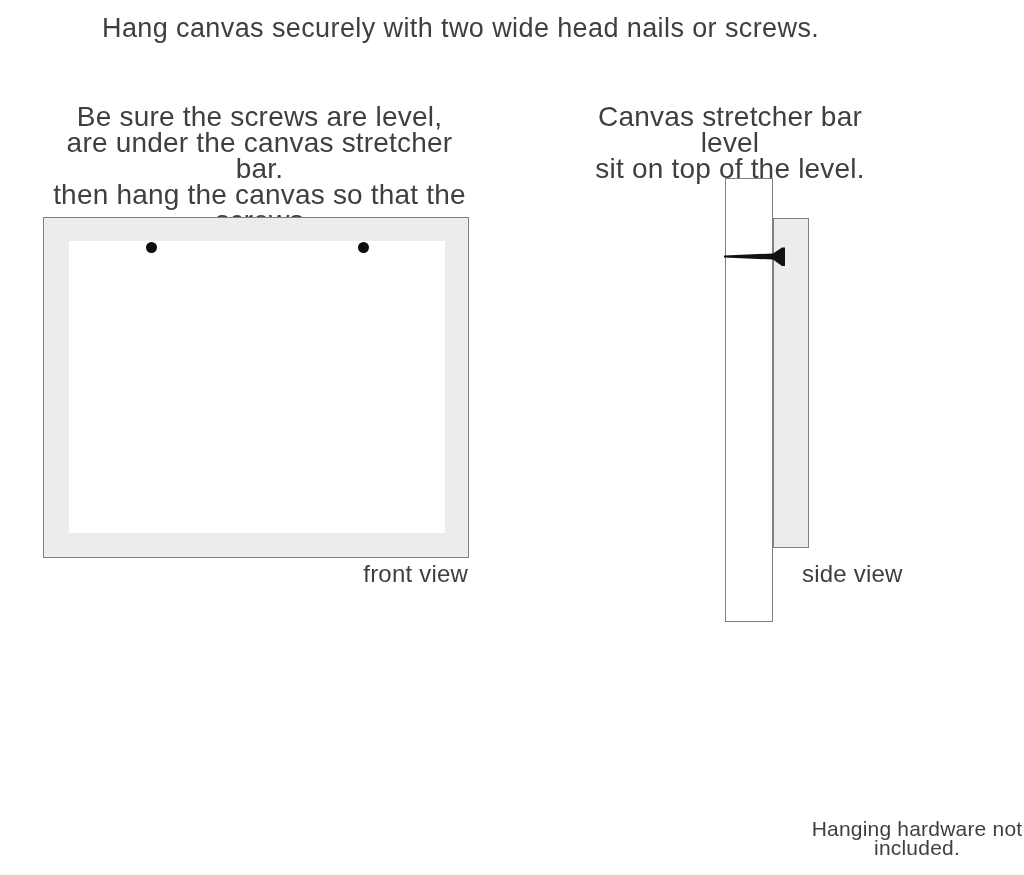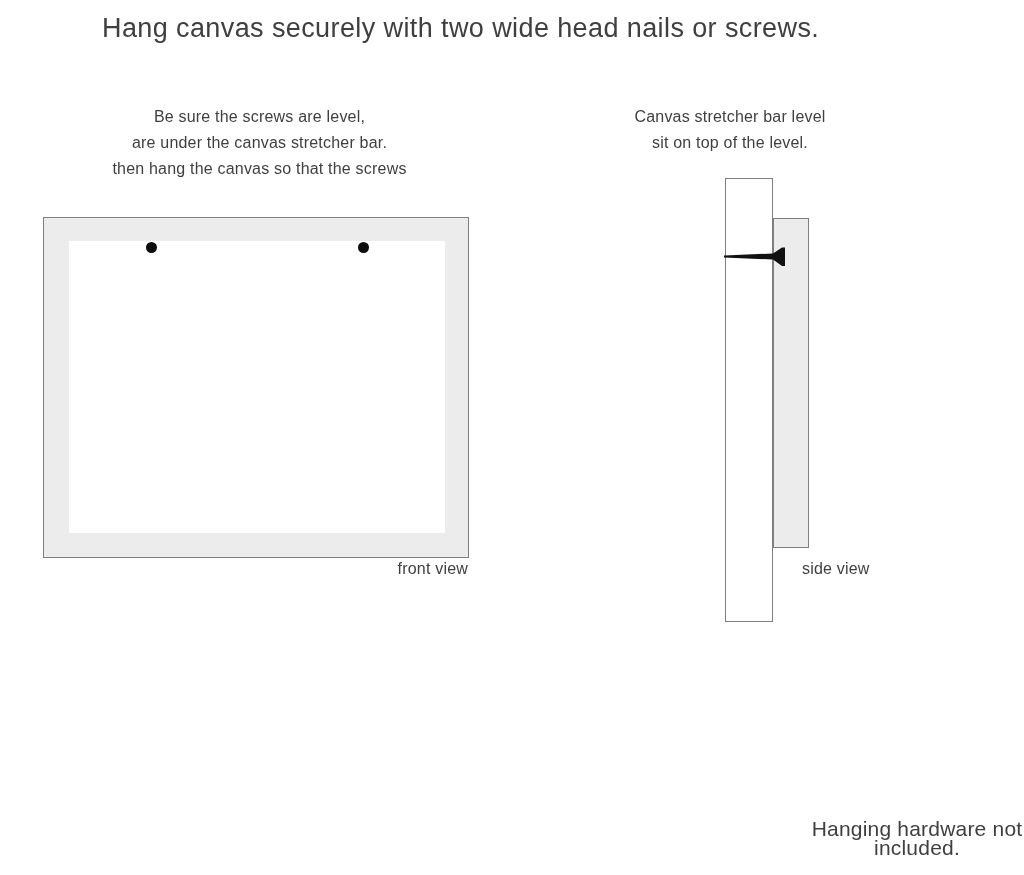--- a/index.html
+++ b/index.html
@@ -26,21 +26,21 @@
     left: 75px;
     top: 13px;
     font-size: 27px;
     font-weight: 300;
     letter-spacing: 0.4px;
     white-space: nowrap;
   }
   .instr {
     position: absolute;
     text-align: center;
-    font-size: 16px;
+    font-size: 28px;
     font-weight: 300;
     line-height: 26px;
     letter-spacing: 0.2px;
   }
   .instr-left  { left: 25px;  top: 104px; width: 415px; }
   .instr-right { left: 558px; top: 104px; width: 290px; }
 
   
   .front-outer {
     position: absolute;
@@ -59,21 +59,21 @@
     width: 11px; height: 11px;
     border-radius: 50%;
     background: var(--screw);
   }
   .screw-left  { left: 102px; top: 24px; }
   .screw-right { left: 314px; top: 24px; }
 
   .view-label {
     position: absolute;
     top: 560px;
-    font-size: 16px;
+    font-size: 24px;
     font-weight: 300;
     letter-spacing: 0.2px;
     white-space: nowrap;
   }
   .front-label { left: 216px; width: 225px; text-align: right; }
   .side-label  { left: 775px; }
 
   
   .side-canvas-edge {
     position: absolute;

